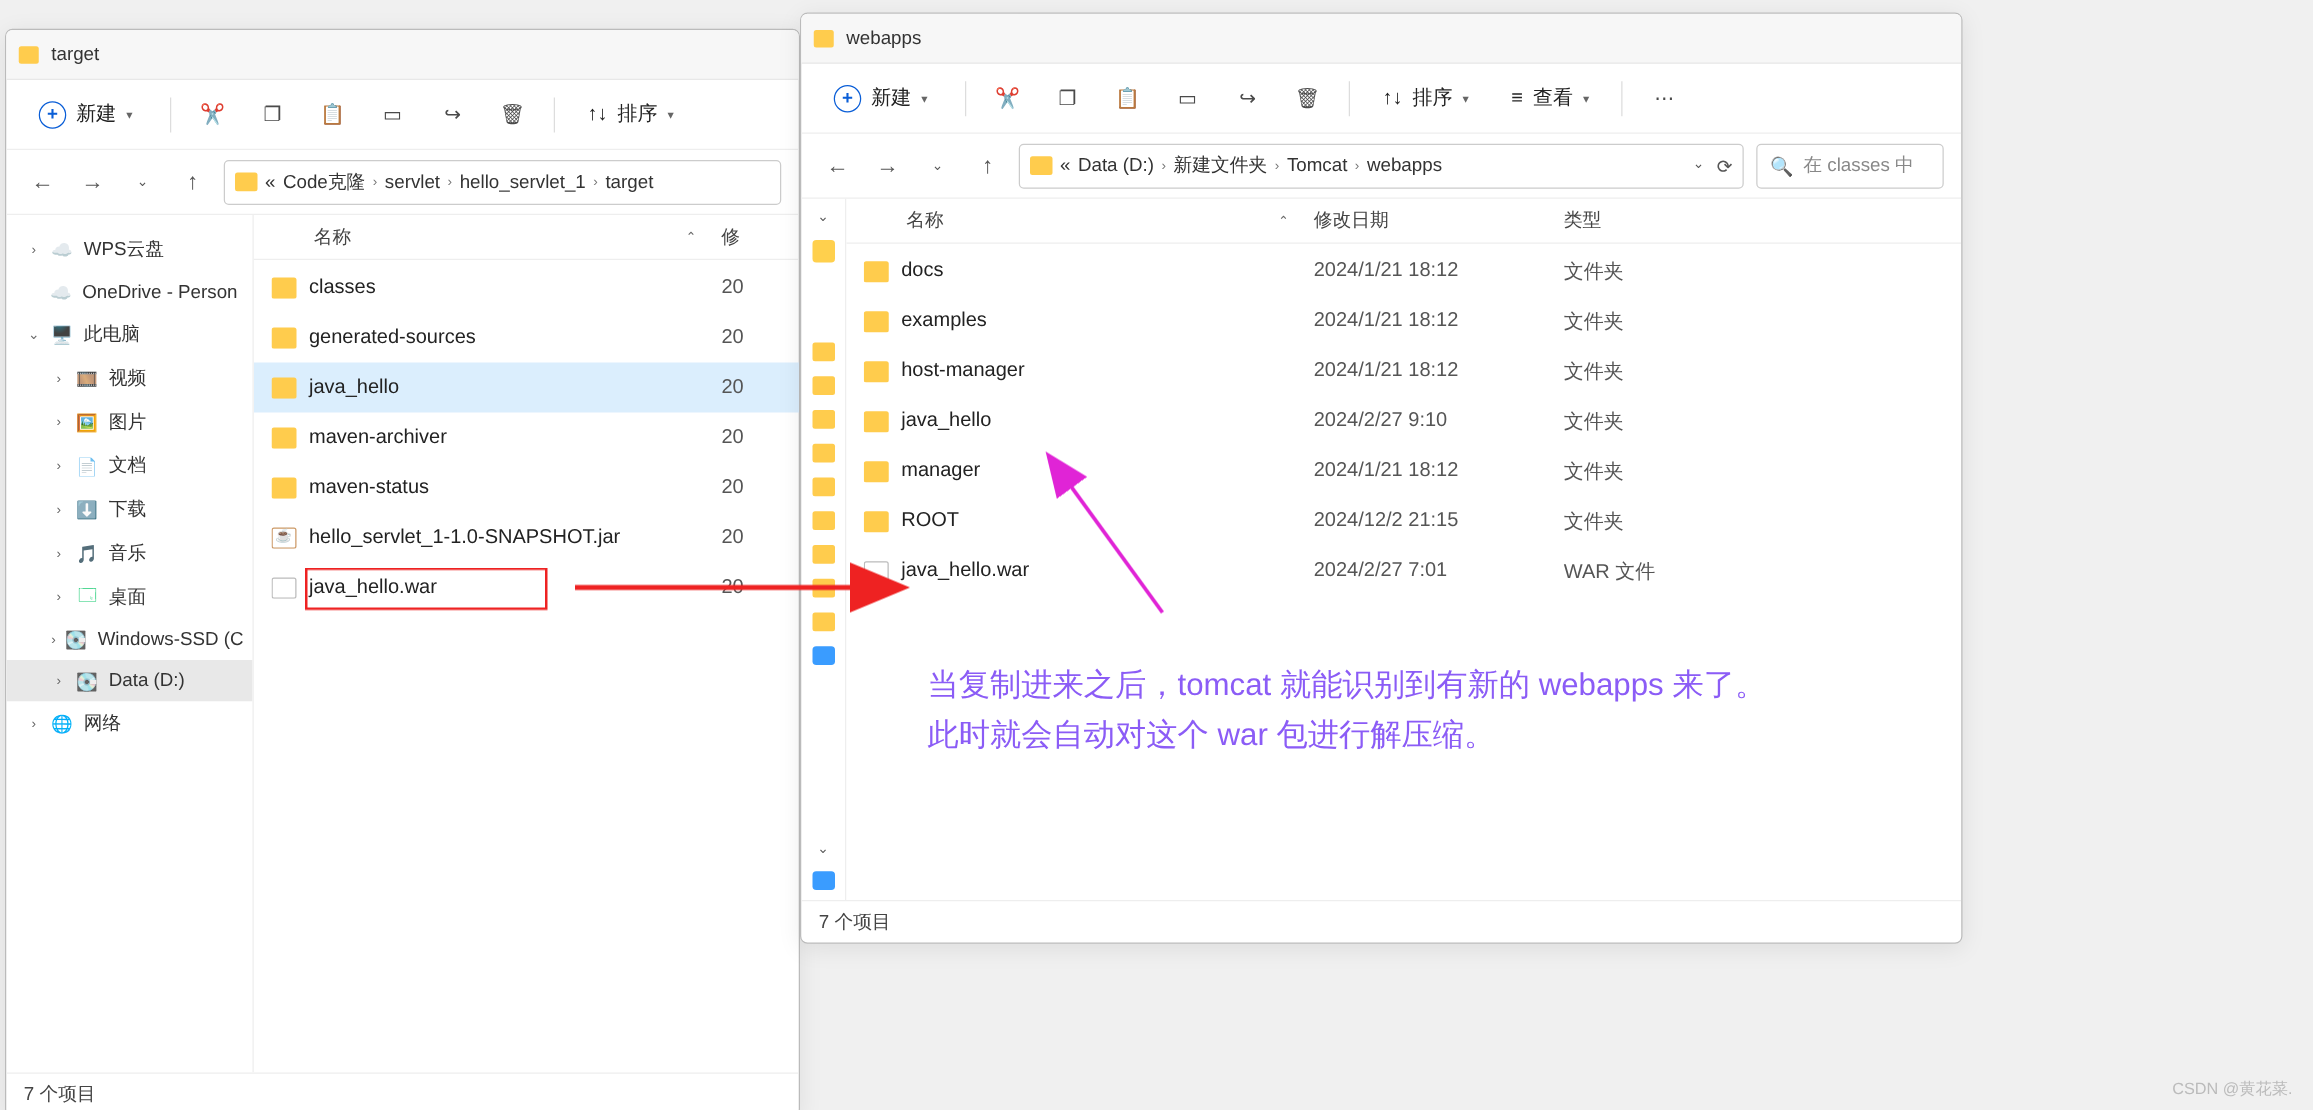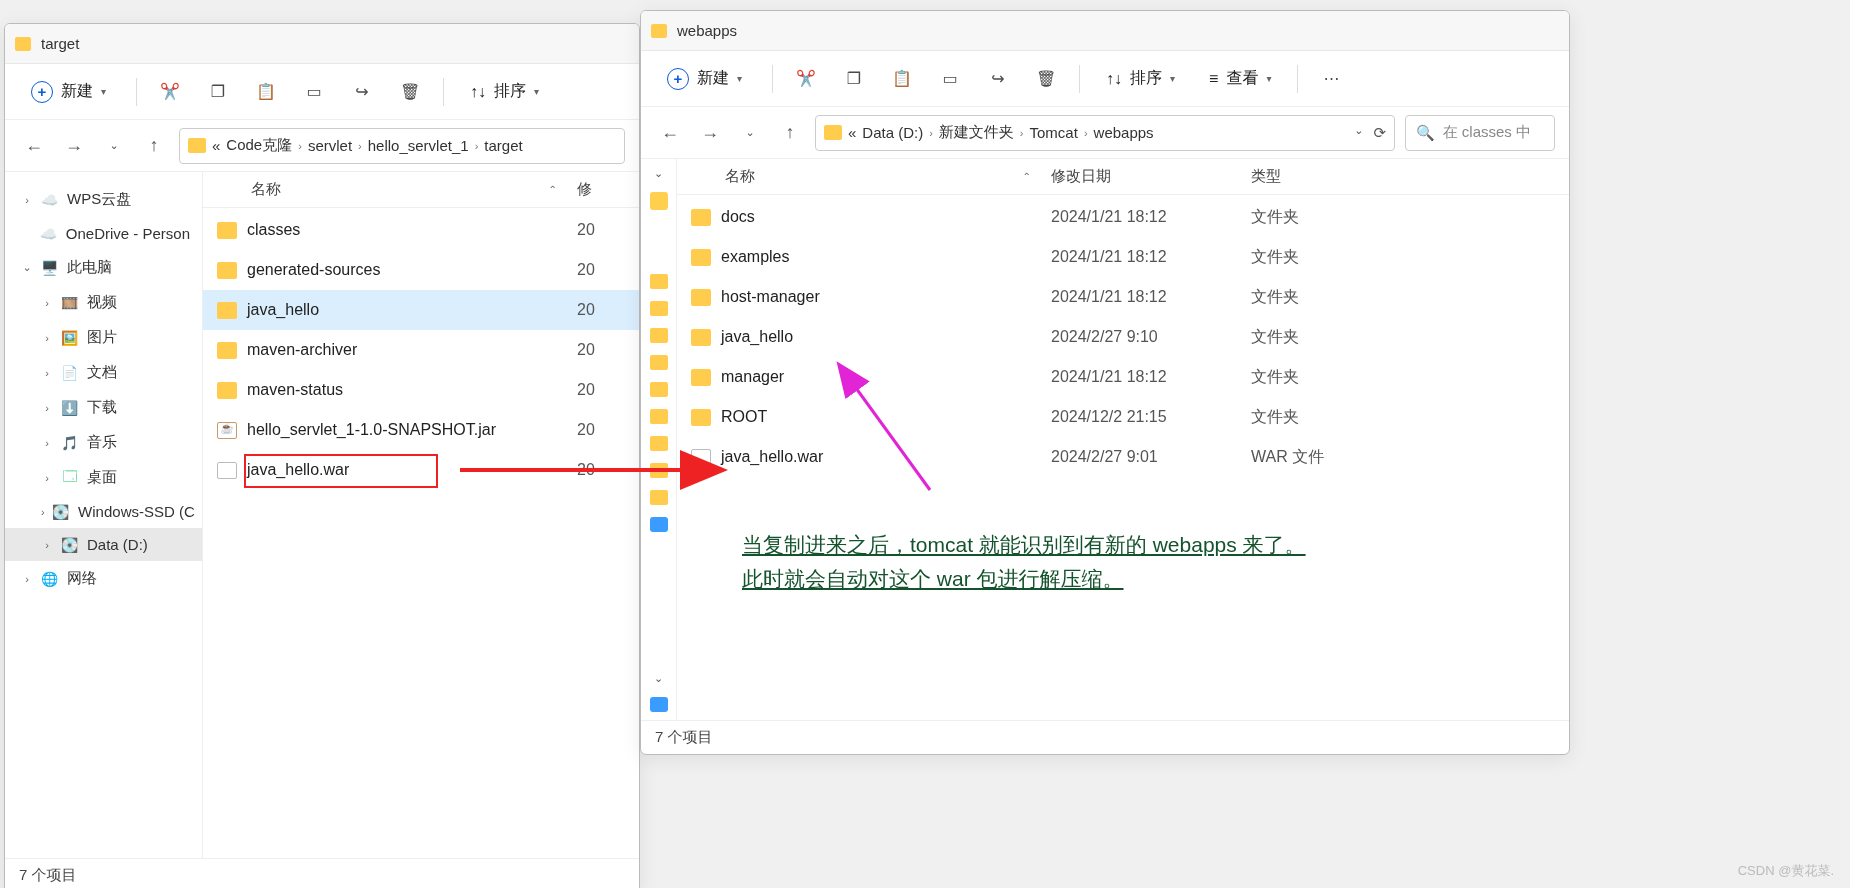--- a/index.html
+++ b/index.html
@@ -115,22 +115,22 @@
   .ftype { flex:0 0 120px; color:#555; }
 
   .statusbar { height:34px; border-top:1px solid #eee; display:flex; align-items:center; padding:8px 14px; font-size:15px; color:#444; }
 
   .hl-red { position:absolute; border:2.5px solid #e22; pointer-events:none; }
   .hl-pink { position:absolute; border:3px solid #e024d6; pointer-events:none; }
 
   .arrow-svg { position:absolute; pointer-events:none; z-index:5; }
 
   .note-text {
-    position:absolute; color:#14532d; font-size:21px; line-height:1.6;
-    z-index:3; pointer-events:none;text-decoration:underline;
+    position:absolute; color:#8b5cf6; font-size:25px; line-height:1.6;
+    z-index:3; pointer-events:none;
   }
 
   .watermark {
     position:absolute; right:16px; bottom:8px;
     color:#bbb; font-size:13px; z-index:10;
   }
 </style>
 </head>
 <body>
 
@@ -448,21 +448,21 @@
               <span>ROOT</span>
             </div>
             <div class="fdate">2024/12/2 21:15</div>
             <div class="ftype">文件夹</div>
           </div>
           <div class="file-row">
             <div class="fname">
               <span class="fico file"></span>
               <span>java_hello.war</span>
             </div>
-            <div class="fdate">2024/2/27 9:01</div>
+            <div class="fdate">2024/2/27 7:01</div>
             <div class="ftype">WAR 文件</div>
           </div>
         </div>
     </div>
   </div>
 
   <div class="statusbar">
     <span>7 个项目</span>
   </div>
 </div>

